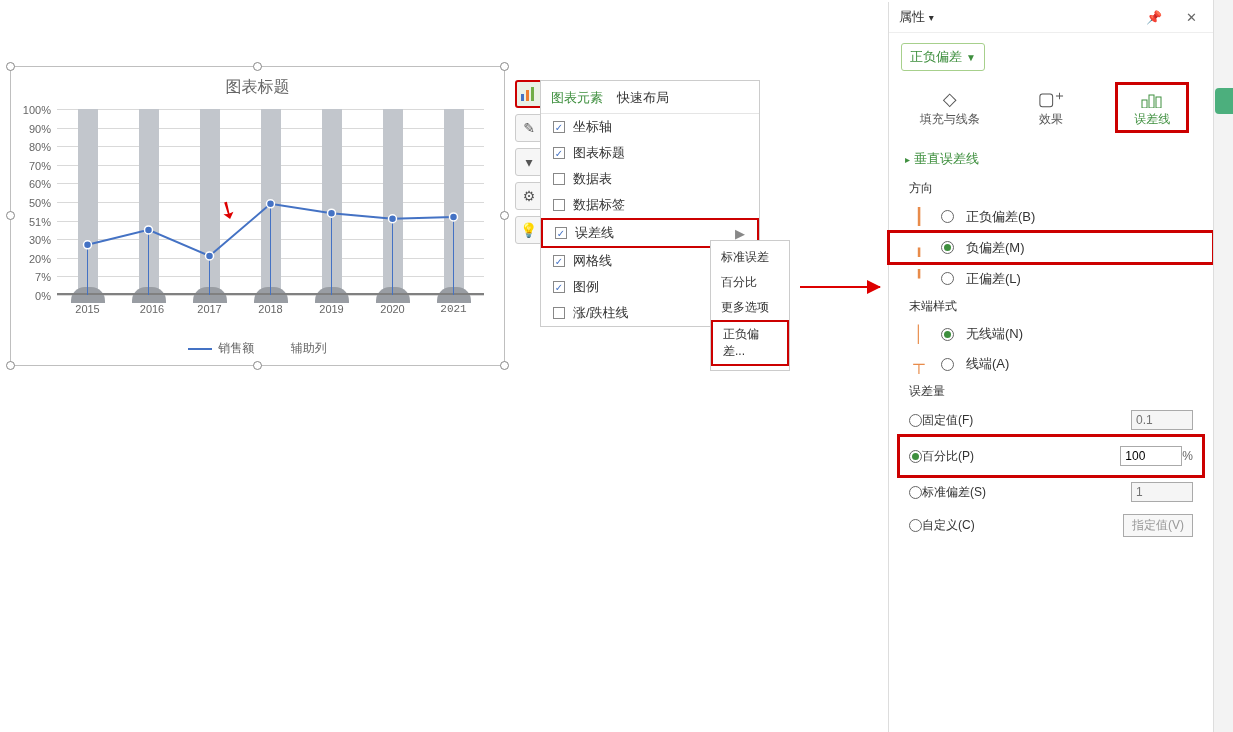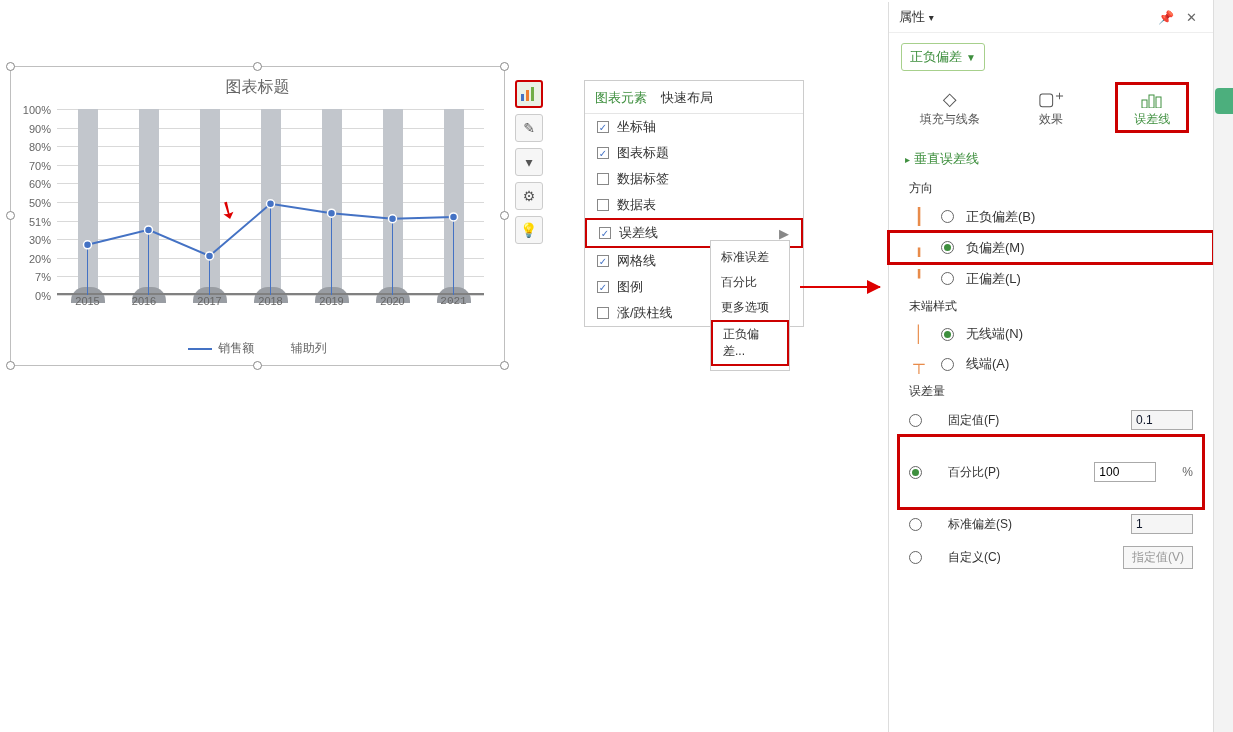--- a/index.html
+++ b/index.html
@@ -12,54 +12,54 @@
 .sh-l { left: -5px; top: calc(50% - 5px); } .sh-r { right: -5px; top: calc(50% - 5px); }
 .sh-bl { left: -5px; bottom: -5px; } .sh-b { left: calc(50% - 5px); bottom: -5px; } .sh-br { right: -5px; bottom: -5px; }
 
 .chart-title { text-align: center; font-size: 16px; color: #666; padding-top: 10px; }
 .plot { position: absolute; left: 46px; top: 42px; right: 20px; bottom: 70px; }
 .grid { position: absolute; left: 0; right: 0; border-top: 1px solid #d9d9d9; }
 .ylab { position: absolute; right: 100%; margin-right: 6px; font-size: 11px; color: #666; transform: translateY(-50%); }
 .bar { position: absolute; bottom: 0; width: 20px; background: #c2c6cc; }
 .bar .bulb { position: absolute; left: -7px; bottom: -8px; width: 34px; height: 16px; background: #999da3; border-radius: 14px 14px 0 0; }
 .basebar { position: absolute; left: 0; right: 0; bottom: 0; height: 2px; background: #808080; }
-.xtick { position: absolute; top: 100%; font-size: 11px; color: #666; transform: translateX(-50%); }
+.xtick { position: absolute; top: 100%; margin-top: 8px; font-size: 11px; color: #666; transform: translateX(-50%); }
 svg.line { position: absolute; inset: 0; overflow: visible; }
 .legend { position: absolute; bottom: 8px; left: 0; right: 0; text-align: center; font-size: 12px; color: #666; }
 .legend .swatch { display: inline-block; width: 24px; height: 2px; background: #4472c4; vertical-align: middle; margin-right: 6px; }
 
 
 .red-arrow1 { position: absolute; left: 218px; top: 196px; color: #d00; font-size: 24px; transform: rotate(30deg); }
 
 
 .fab-col { position: absolute; left: 515px; top: 80px; width: 30px; }
 .fab { width: 28px; height: 28px; border: 1px solid #ccc; background: #f6f6f6; margin-bottom: 6px; display: flex; align-items: center; justify-content: center; font-size: 14px; color: #555; border-radius: 3px; }
 .fab.active { border: 2px solid #c00; background: #eaf1e6; }
 
 
-.menu1 { position: absolute; left: 584px; top: 80px; width: 220px; background: #fff; border: 1px solid #ccc; padding: 8px 0 0 0; }
+.menu1 { position: absolute; left: 540px; top: 80px; width: 220px; background: #fff; border: 1px solid #ccc; padding: 8px 0 0 0; }
 .menu1-tabs { display: flex; border-bottom: 1px solid #e5e5e5; padding: 0 10px 6px; gap: 14px; font-size: 13px; }
 .menu1-tabs .act { color: #3e8f3e; font-weight: 500; }
 .menu1-item { padding: 4px 12px; display: flex; align-items: center; gap: 8px; cursor: default; position: relative; }
 .menu1-item.hl { border: 2px solid #c00; }
 .menu1-item .cb { width: 12px; height: 12px; border: 1px solid #888; display: inline-flex; align-items: center; justify-content: center; font-size: 10px; color: #4472c4; }
 .menu1-item .arrow-r { margin-left: auto; color: #888; }
 
 
 .menu2 { position: absolute; left: 710px; top: 240px; width: 80px; background: #fff; border: 1px solid #ccc; padding: 4px 0; font-size: 12px; }
 .menu2 div { padding: 4px 10px; }
 .menu2 .hl { border: 2px solid #c00; }
 
 
 .big-arrow { position: absolute; left: 800px; top: 286px; width: 80px; height: 2px; background: #d00; }
 .big-arrow::after { content: ""; position: absolute; right: -1px; top: -6px; border-left: 14px solid #d00; border-top: 7px solid transparent; border-bottom: 7px solid transparent; }
 
 
 .rpanel { position: absolute; left: 888px; top: 2px; right: 20px; bottom: 0; border-left: 1px solid #ddd; background: #fff; }
-.rhead { display: flex; align-items: center; padding: 6px 10px; font-size: 13px; border-bottom: 1px solid #eee; }
+.rhead { display: flex; align-items: center; padding: 6px 10px; font-size: 13px; border-bottom: 1px solid #eee; gap: 12px; }
 .rhead .title { flex: 1; }
 .rhead .pin, .rhead .close { padding: 0 6px; color: #666; cursor: default; }
 .rdrop { margin: 10px 12px; display: inline-block; padding: 4px 8px; border: 1px solid #a7d08c; color: #3e8f3e; font-size: 13px; border-radius: 3px; }
 .rdrop .caret { margin-left: 4px; font-size: 10px; color: #3e8f3e; }
 
 .rtabs { display: flex; justify-content: space-around; padding: 6px 10px 14px; }
 .rtab { text-align: center; font-size: 12px; color: #555; width: 64px; }
 .rtab .ico { height: 24px; display: flex; align-items: center; justify-content: center; font-size: 18px; }
 .rtab.active { color: #3e8f3e; }
 .rtab.active.boxed { outline: 3px solid #c00; outline-offset: 2px; }
@@ -67,28 +67,28 @@
 .section-h { color: #3e8f3e; font-size: 13px; padding: 8px 16px; font-weight: 500; }
 .section-h .tri { margin-right: 4px; font-size: 10px; }
 
 .grp-label { padding: 4px 20px; font-size: 12px; color: #333; }
 .opt-row { display: flex; align-items: center; gap: 12px; padding: 6px 20px; }
 .opt-row .icon { width: 20px; text-align: center; color: #e88b4a; font-size: 16px; }
 .opt-row .radio { width: 13px; height: 13px; border: 1px solid #666; border-radius: 50%; display: inline-flex; align-items: center; justify-content: center; }
 .opt-row .radio.sel::after { content: ""; width: 7px; height: 7px; background: #3e8f3e; border-radius: 50%; }
 .opt-row.boxed { outline: 3px solid #c00; outline-offset: -1px; }
 
-.val-row { display: flex; align-items: center; gap: 26px; padding: 6px 20px; }
+.val-row { display: flex; align-items: center; gap: 0; padding: 6px 20px; }
 .val-row .radio { width: 13px; height: 13px; border: 1px solid #666; border-radius: 50%; display: inline-flex; align-items: center; justify-content: center; }
 .val-row .radio.sel::after { content: ""; width: 7px; height: 7px; background: #3e8f3e; border-radius: 50%; }
 .val-row label { flex: 1; font-size: 12px; }
 .val-row input[type=text] { width: 62px; font-size: 12px; padding: 2px 4px; border: 1px solid #aaa; }
-.val-row input[disabled] { color: #0f172a; background: #f5f5f5; }
+.val-row input[disabled] { color: #737373; background: #f5f5f5; }
 .val-row .unit { font-size: 12px; color: #666; }
-.val-row.boxed { outline: 3px solid #c00; outline-offset: 1px; margin: 2px 12px; padding: 24px 8px; }
+.val-row.boxed { outline: 3px solid #c00; outline-offset: 1px; margin: 2px 12px; padding: 8px 8px; }
 .btn-small { border: 1px solid #aaa; padding: 2px 8px; font-size: 12px; color: #999; background: #f7f7f7; }
 
 .rside-stub { position: absolute; right: 0; top: 0; width: 20px; height: 100%; background: #f3f3f3; border-left: 1px solid #ddd; }
 .rside-stub .handle { position: absolute; right: 0; top: 88px; width: 18px; height: 26px; background: #4caf7d; border-radius: 4px 0 0 4px; }
 </style>
 </head>
 <body>
 
 <div class="chart-wrap">
   <div class="chart-title">图表标题</div>
@@ -164,21 +164,21 @@
         <circle cx="30.5" cy="135.78" r="4" fill="#4472c4" stroke="#fff" stroke-width="1.5"></circle>
         <circle cx="91.5" cy="120.9" r="4" fill="#4472c4" stroke="#fff" stroke-width="1.5"></circle>
         <circle cx="152.5" cy="146.94" r="4" fill="#4472c4" stroke="#fff" stroke-width="1.5"></circle>
         <circle cx="213.5" cy="94.86" r="4" fill="#4472c4" stroke="#fff" stroke-width="1.5"></circle>
         <circle cx="274.5" cy="104.16" r="4" fill="#4472c4" stroke="#fff" stroke-width="1.5"></circle>
         <circle cx="335.5" cy="109.74000000000001" r="4" fill="#4472c4" stroke="#fff" stroke-width="1.5"></circle>
         <circle cx="396.5" cy="107.88000000000001" r="4" fill="#4472c4" stroke="#fff" stroke-width="1.5"></circle>
       </svg>
     <div id="xticks">
         <span class="xtick" style="left: 30.5px;">2015</span>
-        <span class="xtick" style="left: 87px;">2016</span>
+        <span class="xtick" style="left: 95px;">2016</span>
         <span class="xtick" style="left: 152.5px;">2017</span>
         <span class="xtick" style="left: 213.5px;">2018</span>
         <span class="xtick" style="left: 274.5px;">2019</span>
         <span class="xtick" style="left: 335.5px;">2020</span>
         <span class="xtick" style="left: 396.5px; font-family: Liberation Mono, monospace;">2021</span>
       </div>
   </div>
   <div class="legend">
     <span class="swatch"></span><span>销售额</span>
     <span style="display:inline-block;width:30px"></span>
@@ -219,25 +219,25 @@
       <div class="menu1-item">
         <span class="cb">✓</span>
         <span>坐标轴</span>
       </div>
       <div class="menu1-item">
         <span class="cb">✓</span>
         <span>图表标题</span>
       </div>
       <div class="menu1-item">
         <span class="cb"></span>
+        <span>数据表</span>
+      </div>
+      <div class="menu1-item">
+        <span class="cb"></span>
         <span>数据标签</span>
-      </div>
-      <div class="menu1-item">
-        <span class="cb"></span>
-        <span>数据表</span>
       </div>
       <div class="menu1-item hl">
         <span class="cb">✓</span>
         <span>误差线</span>
         <span class="arrow-r">▶</span>
       </div>
       <div class="menu1-item">
         <span class="cb">✓</span>
         <span>网格线</span>
       </div>

